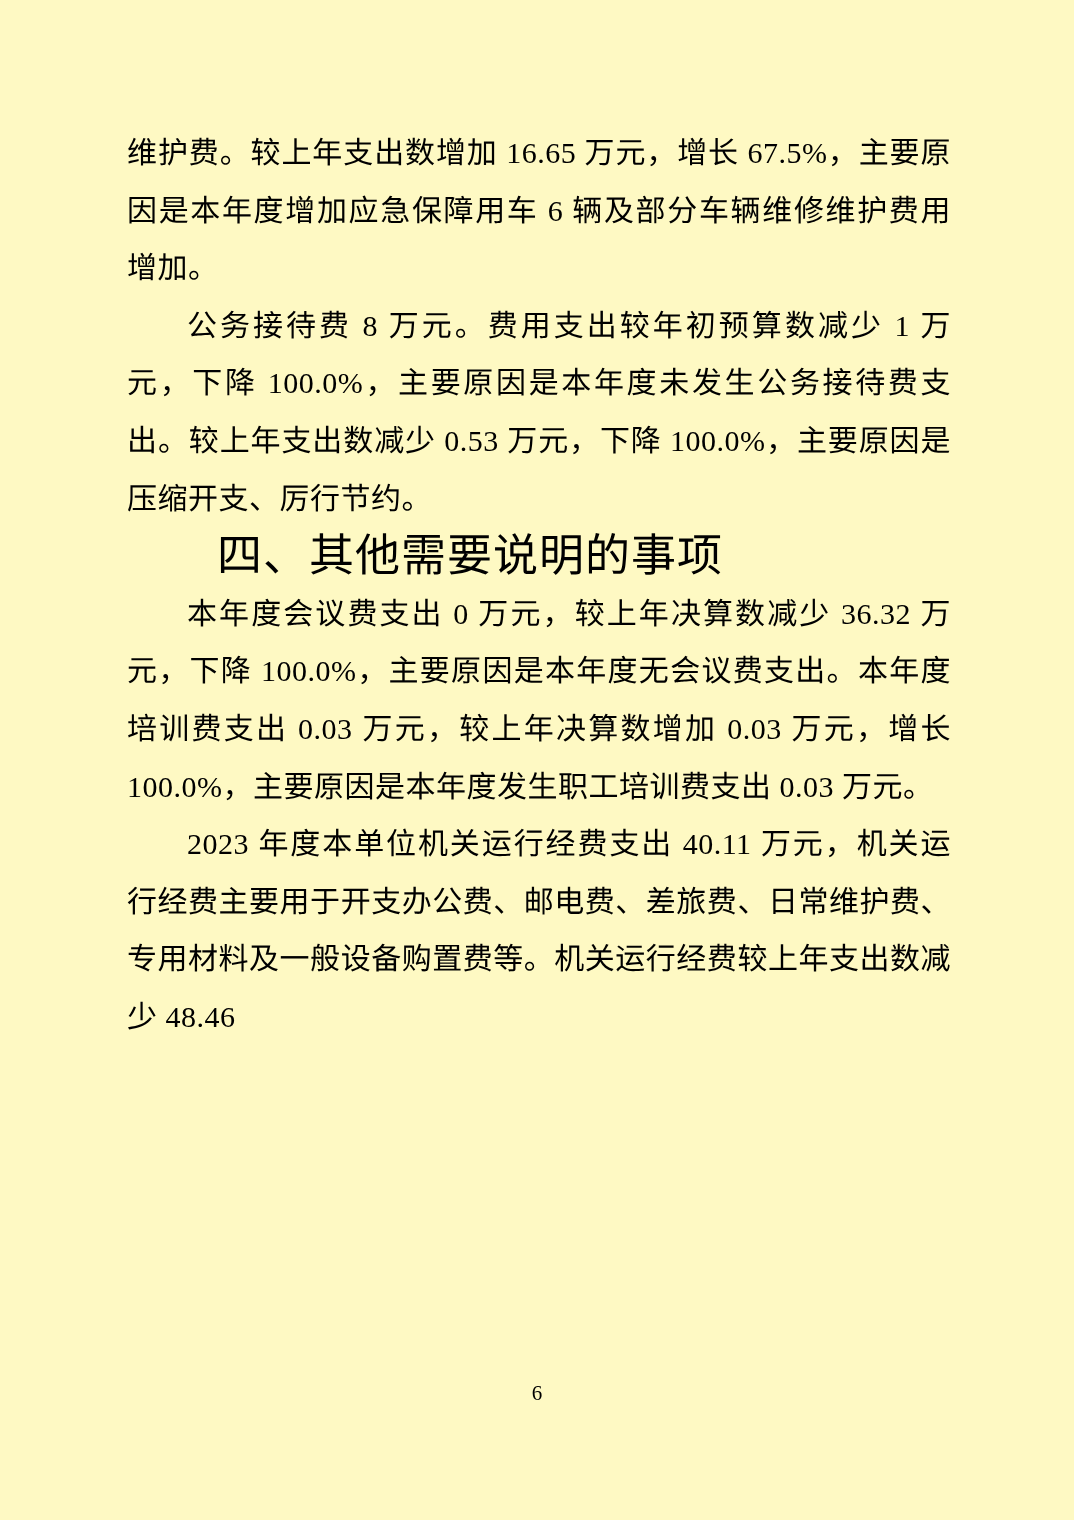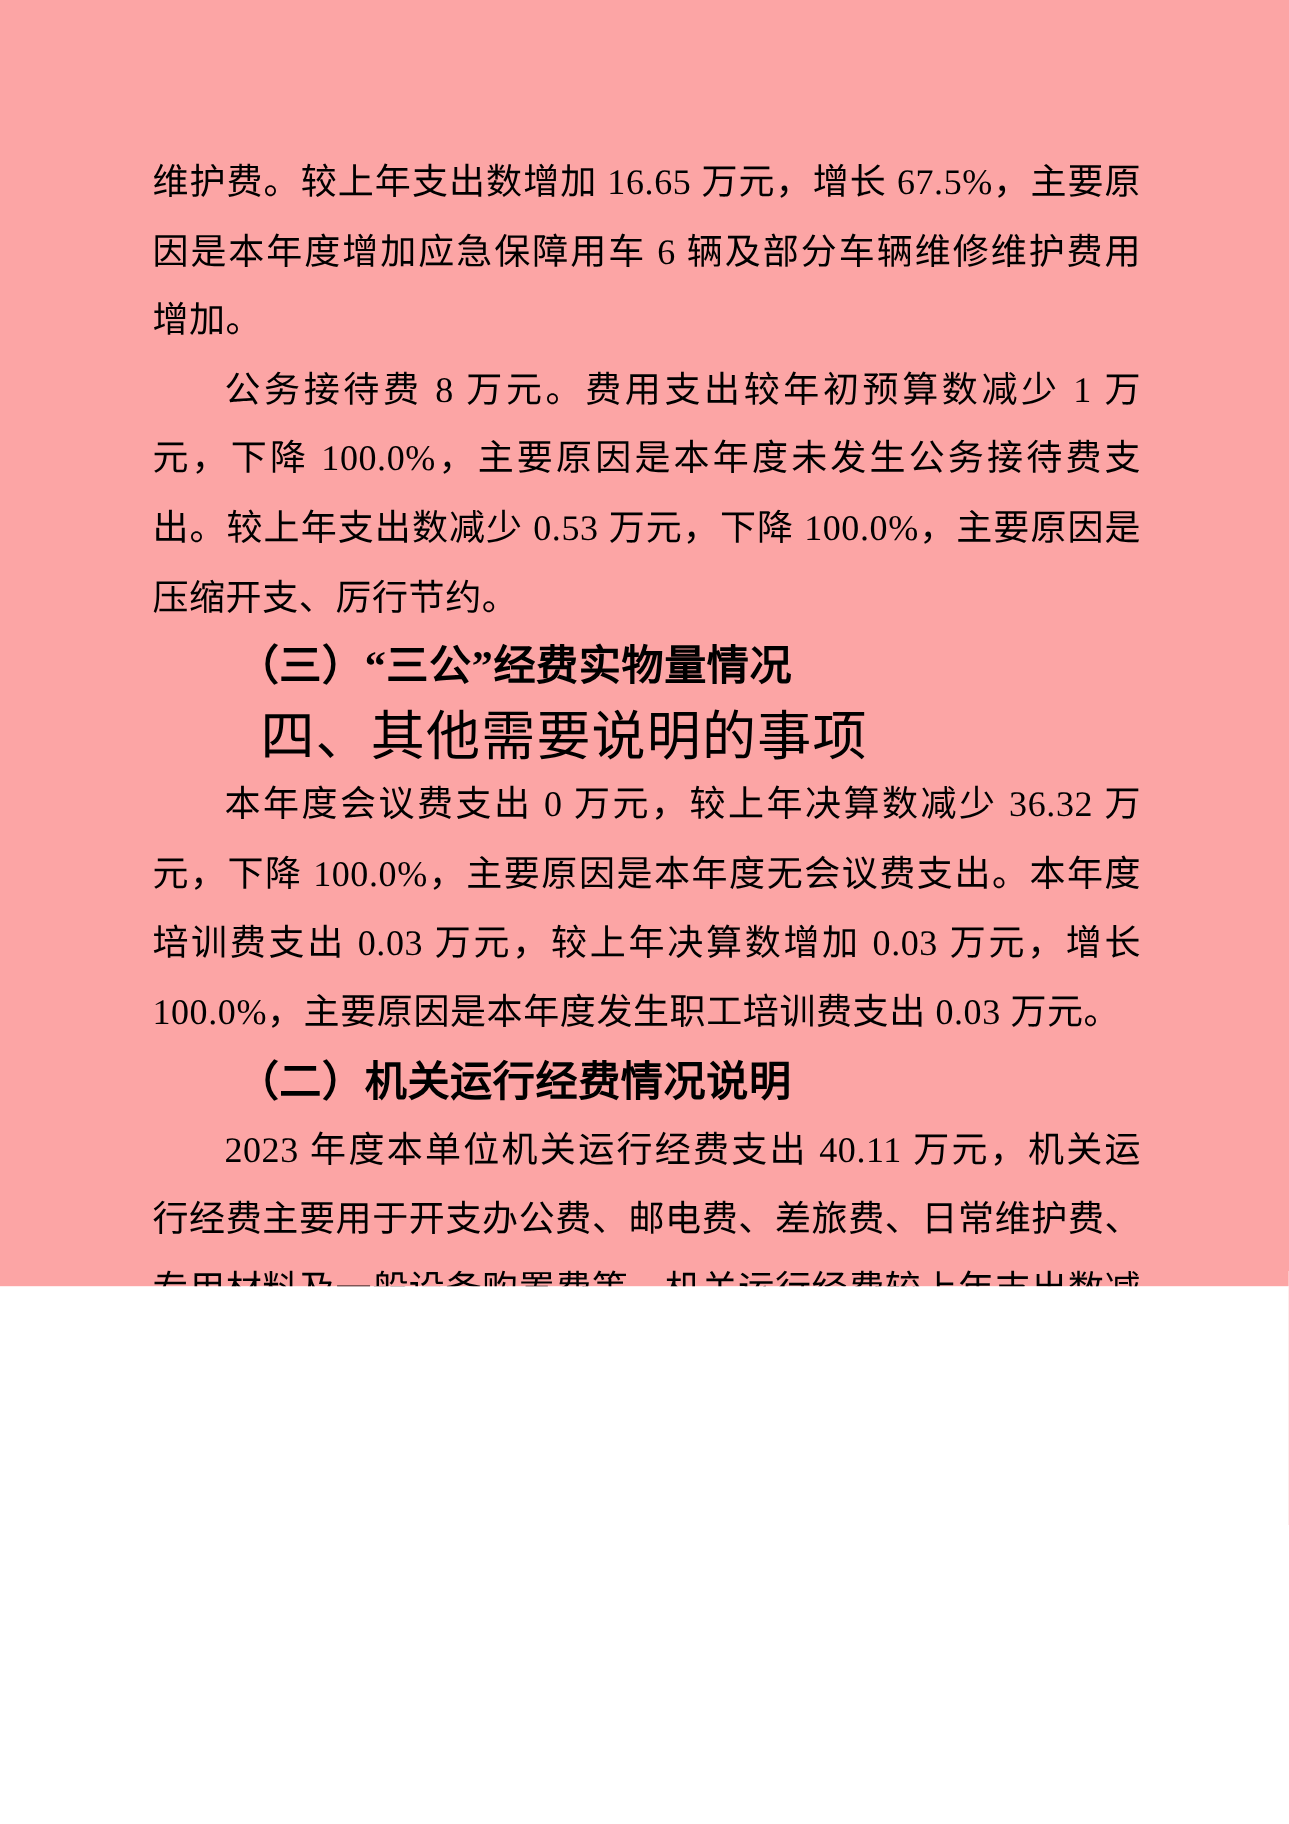--- a/index.html
+++ b/index.html
@@ -3,22 +3,22 @@
 <meta charset="utf-8">
 <style>
   html, body {
     margin: 0;
     padding: 0;
     background: #ffffff;
   }
   .page {
     position: relative;
     width: 1074px;
-    height: 1072px;
-    background: #fca5a5;
+    height: 1520px;
+    background: #fef9c3;
     color: #000000;
     overflow: hidden;
   }
   .content {
     position: absolute;
     left: 127px;
     top: 124px;
     width: 824px;
     font-family: "Liberation Serif", "DejaVu Serif", serif;
     font-size: 30px;
@@ -57,20 +57,18 @@
     line-height: 30px;
   }
 </style>
 </head>
 <body>
 
 <div class="page">
   <div class="content">
     <p class="para">维护费。较上年支出数增加 16.65 万元，增长 67.5%，主要原因是本年度增加应急保障用车 6 辆及部分车辆维修维护费用增加。</p>
     <p class="para indent">公务接待费 8 万元。费用支出较年初预算数减少 1 万元，下降 100.0%，主要原因是本年度未发生公务接待费支出。较上年支出数减少 0.53 万元，下降 100.0%，主要原因是压缩开支、厉行节约。</p>
-    <h3 class="heading-kai">（三）“三公”经费实物量情况</h3>
     <h2 class="heading-hei">四、其他需要说明的事项</h2>
     <p class="para indent">本年度会议费支出 0 万元，较上年决算数减少 36.32 万元，下降 100.0%，主要原因是本年度无会议费支出。本年度培训费支出 0.03 万元，较上年决算数增加 0.03 万元，增长 100.0%，主要原因是本年度发生职工培训费支出 0.03 万元。</p>
-    <h3 class="heading-kai">（二）机关运行经费情况说明</h3>
     <p class="para indent">2023 年度本单位机关运行经费支出 40.11 万元，机关运行经费主要用于开支办公费、邮电费、差旅费、日常维护费、专用材料及一般设备购置费等。机关运行经费较上年支出数减少 48.46</p>
   </div>
   <div class="page-number">6</div>
 </div>
 
 </body></html>

